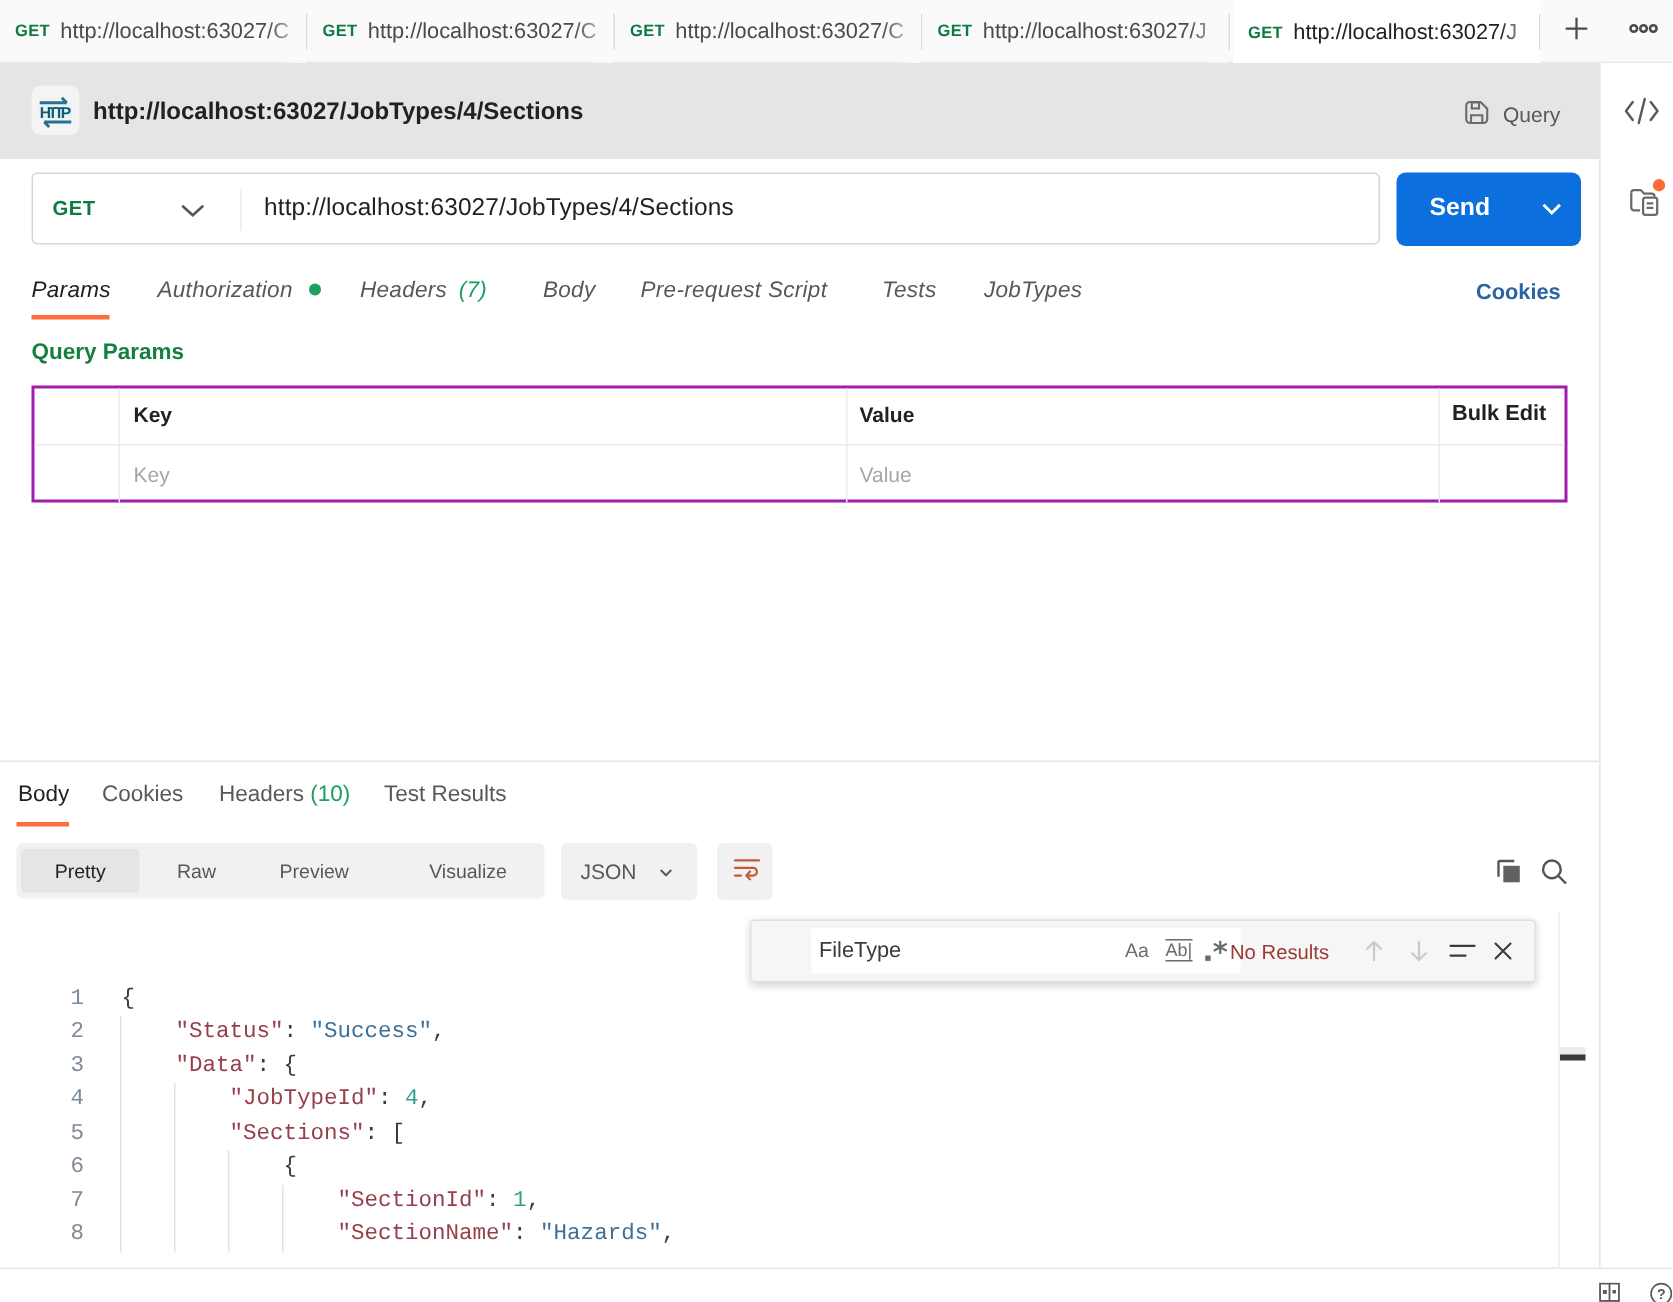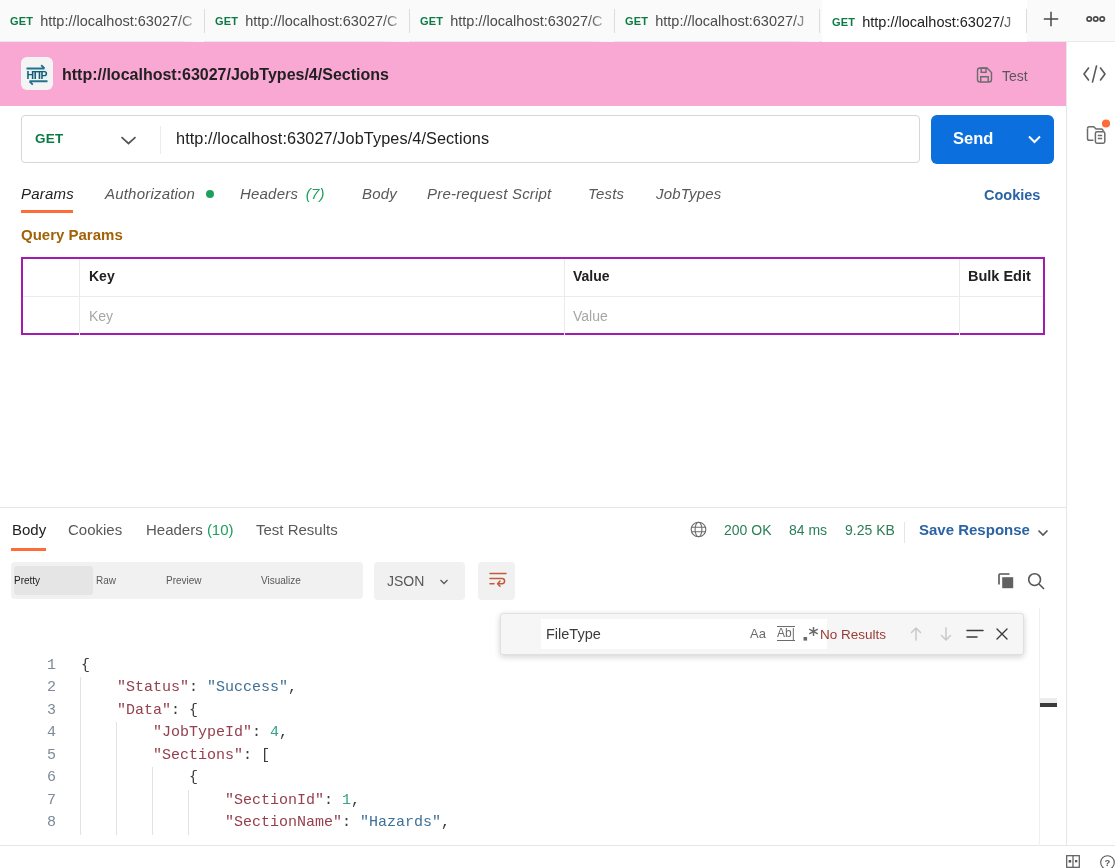--- a/index.html
+++ b/index.html
@@ -17,21 +17,21 @@
 .tab.active .fade { background:linear-gradient(90deg, rgba(255,255,255,0), #fff); }
 .tab.active .url { color:#212121; }
 
 
 #sidebar { position:absolute; left:1066px; top:42px; width:49px; height:803px; background:#fff; border-left:1px solid #e6e6e6; }
 
 
 #bottombar { position:absolute; left:0; top:845px; width:1115px; height:23px; background:#fff; border-top:1px solid #e6e6e6; }
 
 
-#reqheader { position:absolute; left:0; top:42px; width:1066px; height:64px; background:#f9a8d4; }
+#reqheader { position:absolute; left:0; top:42px; width:1066px; height:64px; background:#e5e5e5; }
 #httpicon { position:absolute; left:21px; top:15px; width:32px; height:33px; background:#f5f4f4; border-radius:6px; }
 #reqtitle { position:absolute; left:62px; top:24px; font-size:16px; font-weight:700; color:#212121; }
 #savebtn { position:absolute; left:969px; top:24px; color:#58585a; font-size:14px; width:70px; height:20px; }
 
 
 #reqbar { position:absolute; left:21px; top:115px; width:899px; height:48px; border:1px solid #d6d6d6; border-radius:4px; background:#fff; }
 #method { position:absolute; left:13px; top:15px; color:#0c7a45; font-weight:700; font-size:13.5px; letter-spacing:.3px; }
 #mchev { position:absolute; left:98px; top:20px; }
 #mdivider { position:absolute; left:138px; top:10px; width:1px; height:28px; background:#ececec; }
 #urltext { position:absolute; left:154px; top:13px; font-size:16.25px; letter-spacing:.1px; color:#212121; }
@@ -41,21 +41,21 @@
 
 .rtabs { position:absolute; left:0; top:180px; width:1066px; height:33px; }
 .rtab { position:absolute; top:5px; font-size:15px; letter-spacing:.2px; color:#58585a;font-style:italic; }
 .rtab.active { color:#212121; }
 .underline { position:absolute; height:2.5px; background:#ff6c37; }
 .greendot { display:inline-block; width:8px; height:8px; border-radius:50%; background:#1ba05f; vertical-align:1.5px; margin-left:11px; }
 .count { color:#1ba05f; }
 #cookieslink { position:absolute; left:984px; top:187px; color:#2b63a4; font-size:14.5px; font-weight:600; }
 
 
-#qplabel { position:absolute; left:21px; top:226px; font-size:15px; font-weight:700; color:#a16207; }
+#qplabel { position:absolute; left:21px; top:226px; font-size:15px; font-weight:700; color:#15803d; }
 #qptable { position:absolute; left:21px; top:257px; width:1024px; height:78px; border:2px solid #a21caf; }
 #qptable .hrow { position:absolute; left:0; top:0; width:100%; height:38px; border-bottom:1px solid #ebebeb; }
 #qptable .c1 { position:absolute; left:56px; top:0; width:1px; height:76px; background:#ebebeb; }
 #qptable .c2 { position:absolute; left:541px; top:0; width:1px; height:76px; background:#ebebeb; }
 #qptable .c3 { position:absolute; left:936px; top:0; width:1px; height:76px; background:#ebebeb; }
 #qptable .hkey { position:absolute; left:66px; top:9px; font-size:14px; font-weight:600; color:#212121; }
 #qptable .hval { position:absolute; left:550px; top:9px; font-size:14px; font-weight:600; color:#212121; }
 #qptable .hbulk { position:absolute; left:945px; top:9px; font-size:14.5px; font-weight:700; color:#212121; }
 #qptable .pkey { position:absolute; left:66px; top:49px; font-size:14px; color:#a6a6a6; }
 #qptable .pval { position:absolute; left:550px; top:49px; font-size:14px; color:#a6a6a6; }
@@ -63,21 +63,21 @@
 
 #resp { position:absolute; left:0; top:507px; width:1066px; height:338px; border-top:1px solid #e6e6e6; }
 .resptab { position:absolute; top:13px; font-size:15px; color:#58585a; }
 .resptab.active { color:#212121; }
 #respmeta { position:absolute; left:0; top:0; width:100%; height:55px; font-size:14px; }
 #respmeta span.green { color:#2a7f55; }
 #saveresp { color:#2b63a4; font-weight:700; font-size:15px; }
 
 
 #segwrap { position:absolute; left:11px; top:54px; width:352px; height:37px; background:#f1f1f1; border-radius:4px; }
-.seg { position:absolute; top:4px; height:29px; line-height:29px; border-radius:3px; font-size:10px; color:#58585a; text-align:left; }
+.seg { position:absolute; top:4px; height:29px; line-height:29px; border-radius:3px; font-size:13px; color:#58585a; text-align:center; }
 .seg.sel { background:#e5e5e5; color:#212121; }
 #jsondd { position:absolute; left:374px; top:54px; width:91px; height:38px; background:#f1f1f1; border-radius:4px; font-size:14px; color:#58585a; line-height:38px; padding-left:13px; }
 #wrapbtn { position:absolute; left:478px; top:54px; width:37px; height:38px; background:#f1f1f1; border-radius:4px; }
 
 
 #code { position:absolute; left:0; top:0; width:1066px; height:338px; font-family:"Liberation Mono", monospace; font-size:15px; }
 .cline { position:absolute; left:0; width:1040px; height:22.5px; line-height:22.5px; white-space:pre; }
 .lnum { position:absolute; left:0; width:56px; text-align:right; color:#7e8a97; }
 .ctext { position:absolute; left:81px; }
 .key { color:#96404d; }
@@ -187,21 +187,21 @@
   </div>
   <div id="reqtitle">http://localhost:63027/JobTypes/4/Sections</div>
   <div id="savebtn">
     <svg style="position:absolute;left:6px;top:0" width="19" height="18" viewBox="0 0 19 18">
         <g fill="none" stroke="#6b6b6b" stroke-width="1.4">
           <path d="M2.5 4.5 A2.5 2.5 0 0 1 5 2 H12 L16.5 6.5 V13.5 A2.5 2.5 0 0 1 14 16 H5 A2.5 2.5 0 0 1 2.5 13.5 Z"></path>
           <rect x="6.2" y="2.3" width="4.8" height="4"></rect>
           <path d="M5.7 15.8 V10.8 H13.2 V15.8"></path>
         </g>
       </svg>
-    <span style="position:absolute;left:33px;top:2px">Test</span>
+    <span style="position:absolute;left:33px;top:2px">Query</span>
   </div>
 </div>
 
 <div id="reqbar">
   <div id="method">GET</div>
   <svg id="mchev" width="17" height="9" viewBox="0 0 17 9">
       <path d="M1.5 1.2 L8.5 7.5 L15.5 1.2" fill="none" stroke="#555" stroke-width="1.7"></path>
     </svg>
   <div id="mdivider"></div>
   <div id="urltext">http://localhost:63027/JobTypes/4/Sections</div>
@@ -237,37 +237,20 @@
   <div class="pkey">Key</div>
     <div class="pval">Value</div>
 </div>
 
 <div id="resp">
   <div class="resptab active" style="left:12px">Body</div>
   <div class="resptab" style="left:68px">Cookies</div>
   <div class="resptab" style="left:146px">Headers <span class="count">(10)</span></div>
   <div class="resptab" style="left:256px">Test Results</div>
   <div class="underline" style="left:11px; top:40px; width:35px;"></div>
-  <div id="respmeta">
-    <svg style="position:absolute;left:690px;top:13px" width="17" height="17" viewBox="0 0 17 17">
-        <g fill="none" stroke="#6b6b6b" stroke-width="1.1">
-          <circle cx="8.5" cy="8.5" r="7.3"></circle>
-          <ellipse cx="8.5" cy="8.5" rx="3.4" ry="7.3"></ellipse>
-          <path d="M1.6 6.2 H15.4 M1.6 10.8 H15.4"></path>
-        </g>
-      </svg>
-    <span class="green" style="position:absolute;left:724px;top:14px">200 OK</span>
-    <span class="green" style="position:absolute;left:789px;top:14px">84 ms</span>
-    <span class="green" style="position:absolute;left:845px;top:14px">9.25 KB</span>
-    <span style="position:absolute;left:904px;top:14px;width:1px;height:21px;background:#e6e6e6"></span>
-      <span id="saveresp" style="position:absolute;left:919px;top:13px;width:120px;white-space:nowrap">Save Response</span>
-    <svg style="position:absolute;left:1036px;top:19px" width="14" height="12" viewBox="0 0 14 12">
-        <path d="M2.5 3.5 L7 8 L11.5 3.5" fill="none" stroke="#555" stroke-width="1.6"></path>
-      </svg>
-  </div>
 
   <div id="segwrap">
     <div class="seg sel" style="left:3px; width:79px">Pretty</div>
     <div class="seg" style="left:85px; width:70px">Raw</div>
     <div class="seg" style="left:155px; width:87px">Preview</div>
     <div class="seg" style="left:250px; width:102px">Visualize</div>
   </div>
   <div id="jsondd">JSON
     <svg style="position:absolute;left:64px;top:14px" width="12" height="12" viewBox="0 0 12 12">
         <path d="M2.5 4 L6 7.5 L9.5 4" fill="none" stroke="#58585a" stroke-width="1.3"></path>

